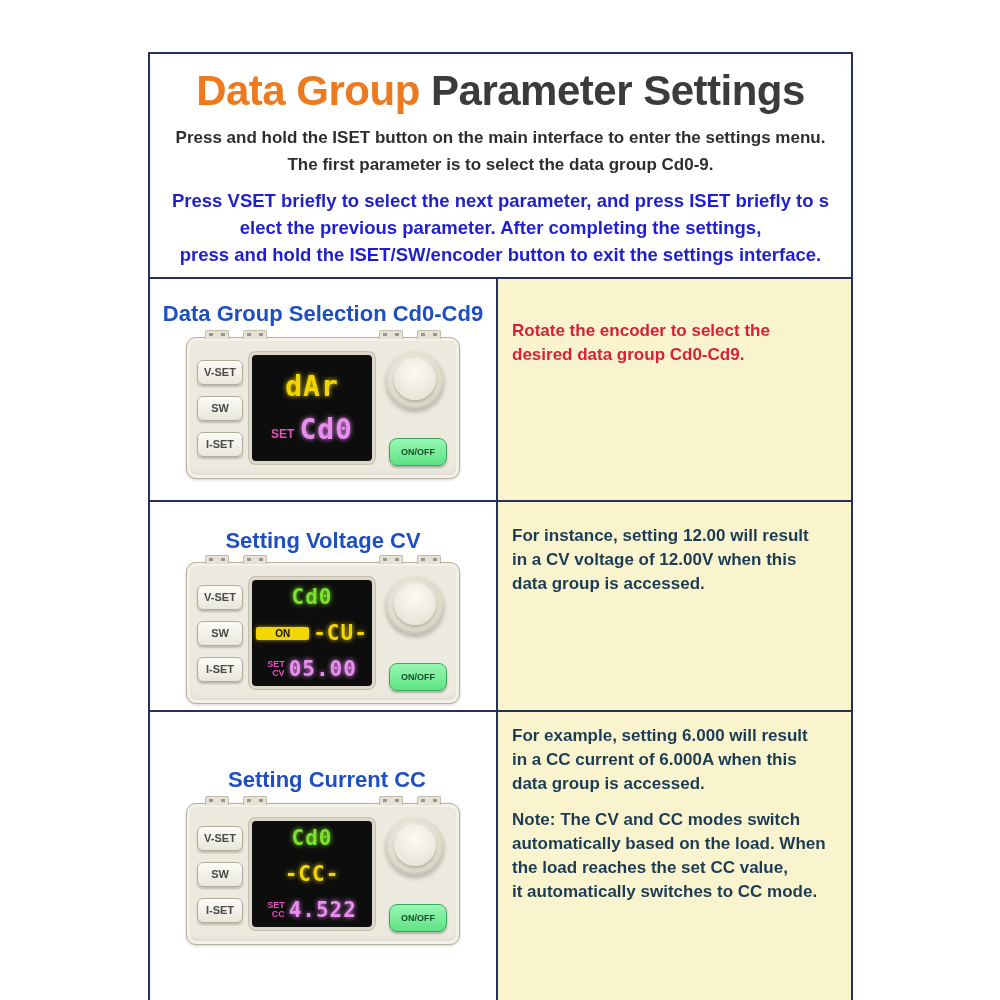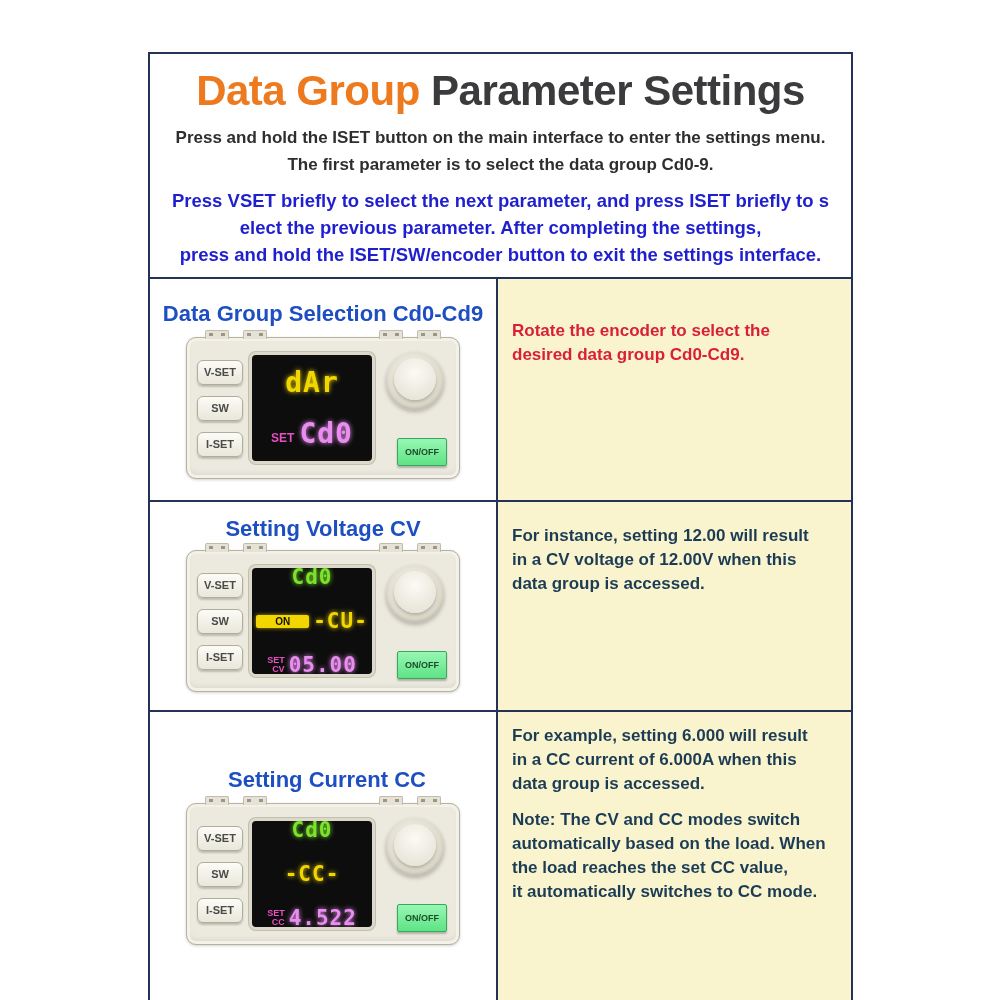--- a/index.html
+++ b/index.html
@@ -46,21 +46,21 @@
   .row3{flex:1;}
   .cell-left{
     width:348px;border-right:2px solid var(--border-navy);
     display:flex;flex-direction:column;align-items:center;background:#fff;
   }
   .cell-right{
     flex:1;background:var(--panel-yellow);padding-right:8px;
   }
   .sec-heading{font-size:22px;font-weight:bold;color:var(--heading-blue);}
   .row1 .sec-heading{margin-top:22px;}
-  .row2 .sec-heading{margin-top:14px;}
+  .row2 .sec-heading{margin-top:26px;}
   .row3 .sec-heading{margin-top:55px;margin-left:8px;}
   .para{font-size:17px;font-weight:bold;line-height:24px;white-space:pre-line;padding-left:14px;}
   .para.red{color:var(--red-text);}
   .para.navy{color:var(--navy-text);}
   .row1 .cell-right{padding-top:40px;}
   .row1 .para + .para{margin-top:16px;}
   .row2 .cell-right{padding-top:22px;}
   .row2 .para + .para{margin-top:14px;}
   .row3 .cell-right{padding-top:12px;}
   .row3 .para + .para{margin-top:12px;}
@@ -85,21 +85,21 @@
   .dev-btn{
     width:46px;height:25px;border-radius:6px;border:1px solid #b0ad9c;
     background:linear-gradient(#fcfbf6,#e9e7da);
     box-shadow:0 2px 2px rgba(0,0,0,.2);
     font-family:"Liberation Sans", sans-serif;font-size:11px;font-weight:bold;color:#4a4a48;
     cursor:pointer;
   }
   .screen{
     width:120px;height:106px;margin:0 7px;background:#0d0d0d;border-radius:4px;
     box-shadow:0 0 0 3px #dcd9cb, 0 0 0 4px #c2bfae;
-    display:flex;flex-direction:column;justify-content:center;align-items:center;gap:21px;
+    display:flex;flex-direction:column;justify-content:center;align-items:center;gap:13px;
     overflow:hidden;
   }
   .seg{
     font-family:"DejaVu Sans Mono", monospace;font-weight:bold;letter-spacing:1px;
     text-shadow:0 0 5px currentColor;
   }
   .seg.green{color:var(--screen-green);}
   .seg.yellow{color:var(--screen-yellow);}
   .seg.magenta{color:var(--screen-magenta);}
   .seg.big{font-size:28px;line-height:30px;}
@@ -124,21 +124,21 @@
     background:radial-gradient(circle at 45% 38%, #f7f5ec, #d6d3c3 75%, #bdbaa9);
     box-shadow:0 2px 4px rgba(0,0,0,.25), inset 0 -2px 3px rgba(0,0,0,.12);
     display:flex;align-items:center;justify-content:center;cursor:pointer;
   }
   .knob-top{
     width:42px;height:42px;border-radius:50%;margin-top:-4px;
     background:radial-gradient(circle at 50% 35%, #fbfaf4, #e2dfd1);
     box-shadow:0 2px 3px rgba(0,0,0,.2);
   }
   .power-btn{
-    width:50px;height:28px;border-radius:2px;border:1px solid #3aa85c;
+    width:58px;height:28px;border-radius:8px;border:1px solid #3aa85c;
     background:linear-gradient(#97f7b3,var(--power-green));
     box-shadow:0 2px 2px rgba(0,0,0,.25);
     font-family:"Liberation Sans", sans-serif;font-size:9px;font-weight:bold;color:#1d4a2a;
     cursor:pointer;align-self:flex-end;margin-right:4px;
   }
 </style>
 </head>
 <body>
 
 <div class="canvas">

